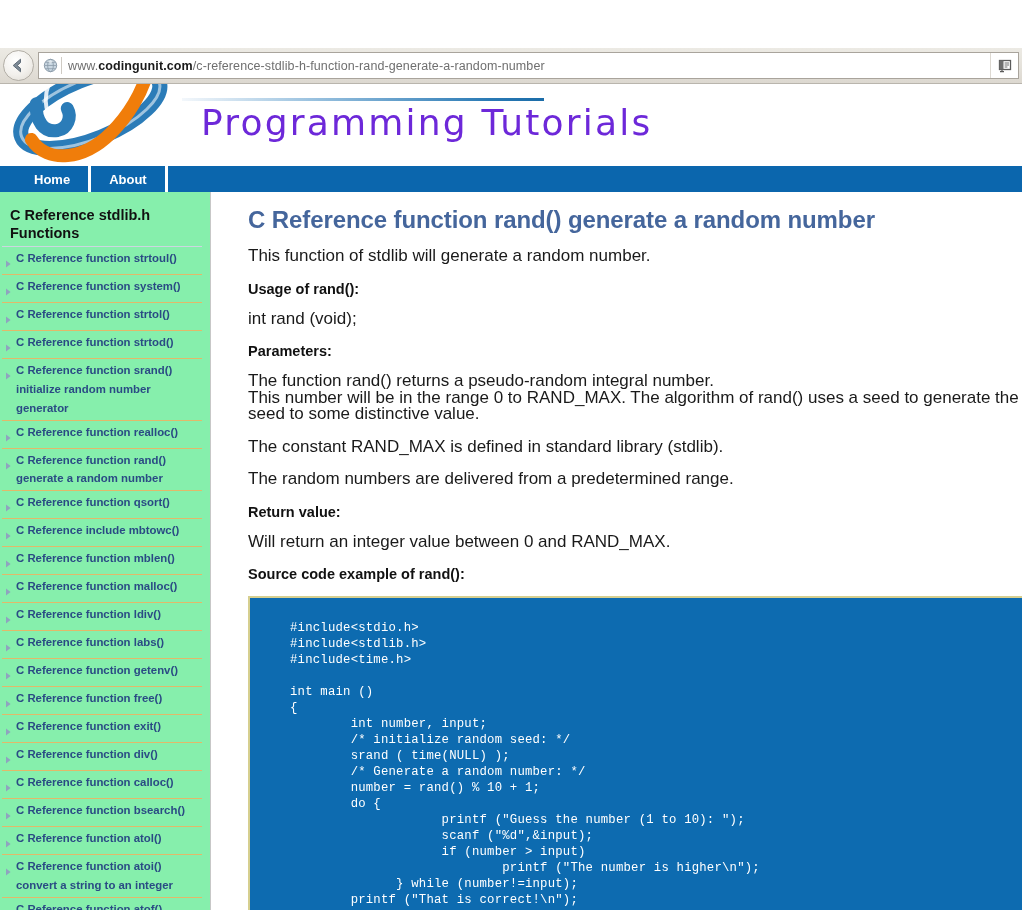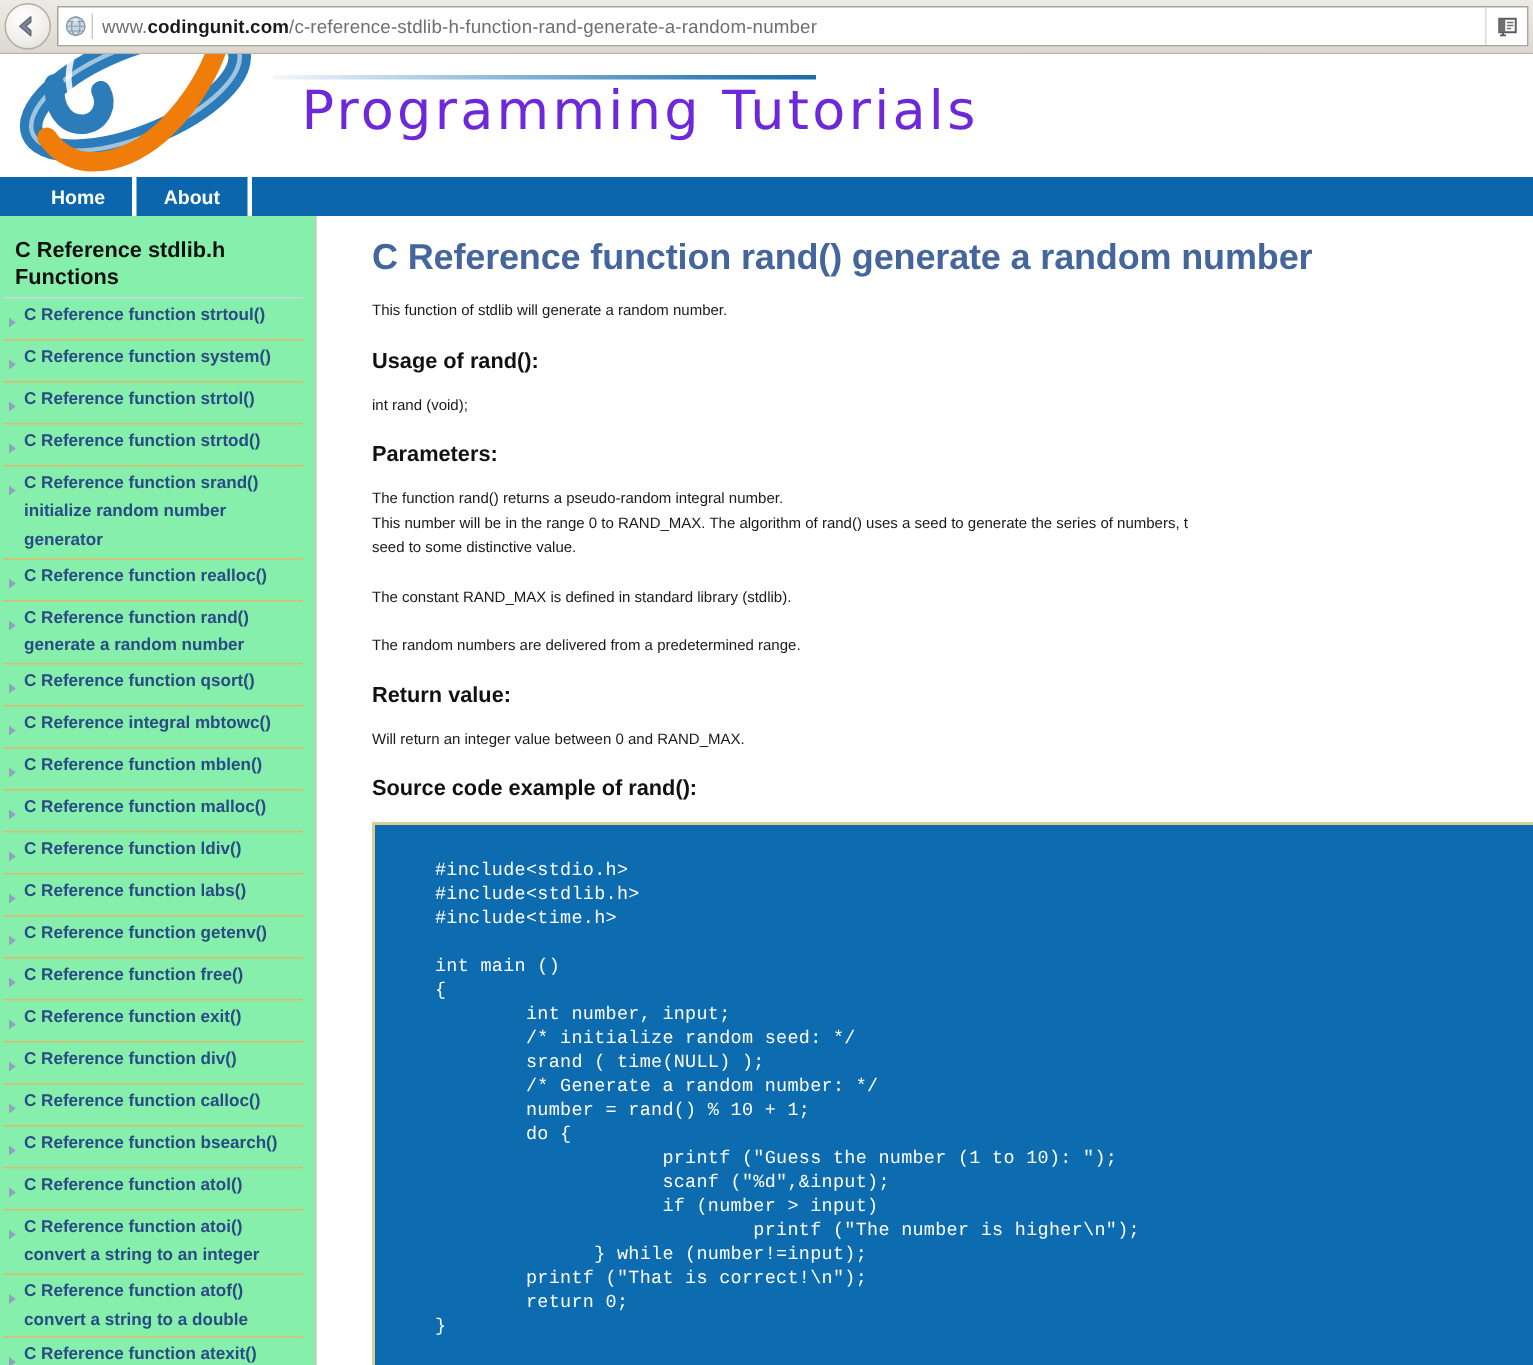--- a/index.html
+++ b/index.html
@@ -12,20 +12,21 @@
     font-family: "Liberation Sans", sans-serif;
   }
 
   
   #browser-chrome {
     position: relative;
     width: 1022px;
     height: 36px;
     background: linear-gradient(to bottom, #eceae4 0%, #e6e3dc 45%, #dcd8d0 100%);
     border-bottom: 1px solid #b9b5ad;
+    margin-top: 48px;
   }
   #back-button {
     position: absolute;
     left: 3px; top: 2px;
     width: 31px; height: 31px;
     border-radius: 50%;
     background: radial-gradient(circle at 40% 32%, #ffffff 0%, #f2f0ec 55%, #dedad2 100%);
     border: 1px solid #b2aea6;
     display: flex; align-items: center; justify-content: center;
     cursor: pointer;
@@ -193,21 +194,21 @@
   #page-title {
     font-size: 24px;
     font-weight: bold;
     color: #45669c;
     margin: 0 0 14px 0;
     letter-spacing: -.1px;
     font-family: "Liberation Sans", sans-serif;
     white-space: nowrap;
   }
   .body-p {
-    font-size: 10px;
+    font-size: 17px;
     color: #1a1a1a;
     line-height: 16.5px;
     margin: 0 0 16px 0;
     font-family: "Liberation Sans", sans-serif;
     white-space: nowrap;
   }
   .sec-head {
     font-size: 14.5px;
     font-weight: bold;
     color: #111111;
@@ -375,21 +376,21 @@
                 <path d="M1 0.6 L5.6 4 L1 7.4 Z" fill="#8fa3bf"></path>
               </svg></span>
             <span class="side-label">C Reference function qsort()</span>
           </div>
         </li>
         <li>
           <div class="side-row">
             <span class="side-arrow"><svg width="7" height="8" viewBox="0 0 7 8">
                 <path d="M1 0.6 L5.6 4 L1 7.4 Z" fill="#8fa3bf"></path>
               </svg></span>
-            <span class="side-label">C Reference integral mbtowc()</span>
+            <span class="side-label">C Reference include mbtowc()</span>
           </div>
         </li>
         <li>
           <div class="side-row">
             <span class="side-arrow"><svg width="7" height="8" viewBox="0 0 7 8">
                 <path d="M1 0.6 L5.6 4 L1 7.4 Z" fill="#8fa3bf"></path>
               </svg></span>
             <span class="side-label">C Reference function mblen()</span>
           </div>
         </li>

